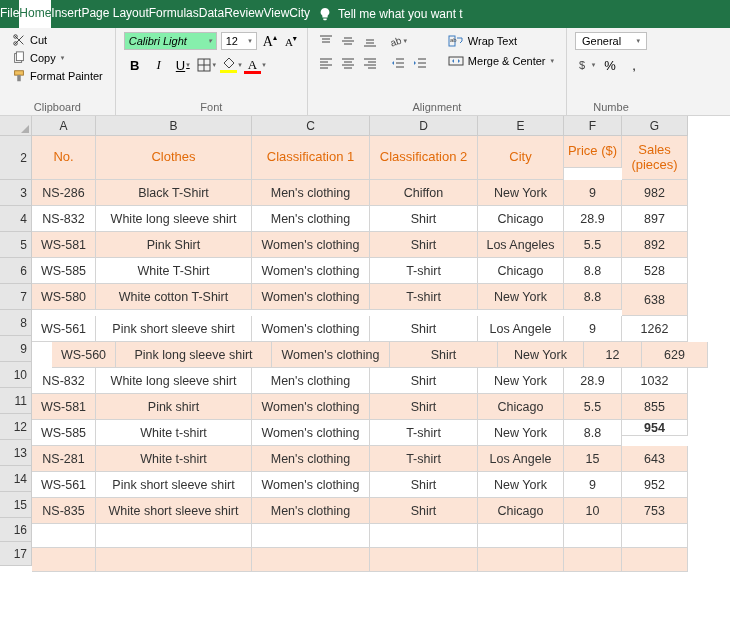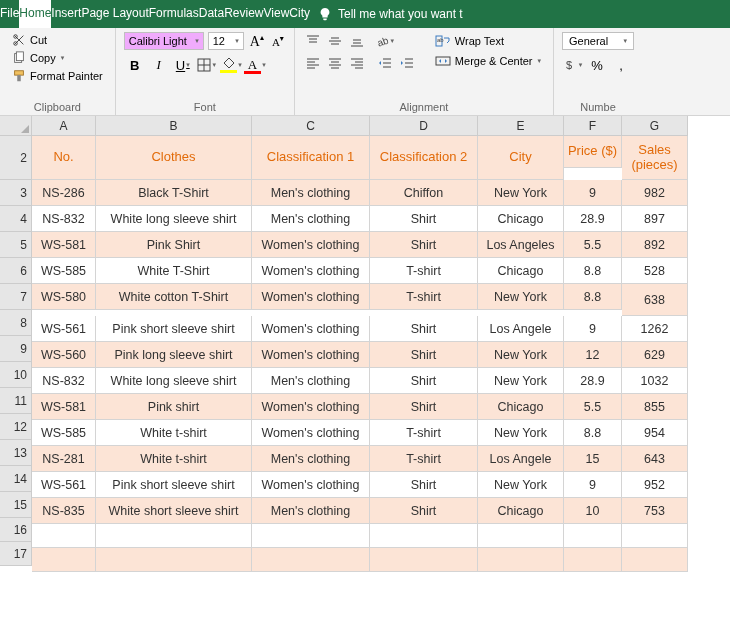--- a/index.html
+++ b/index.html
@@ -20,21 +20,21 @@
 
 
 .paste-btn { display: flex; flex-direction: column; align-items: center; gap: 2px; padding: 2px 4px; cursor: pointer; }
 .paste-icon { width: 28px; height: 30px; }
 .cut-copy { display: flex; flex-direction: column; gap: 2px; font-size: 11px; }
 .cc-row { display: flex; align-items: center; gap: 4px; padding: 1px 4px; cursor: pointer; }
 .cc-row svg { width: 14px; height: 14px; }
 
 
 .font-top { display: flex; gap: 4px; align-items: center; margin-bottom: 4px; }
-.font-name { border: 1px solid #c0c0c0; background: #f0abfc; padding: 2px 4px; width: 80px; font-size: 11px; display: flex; justify-content: space-between; align-items: center; }
+.font-name { border: 1px solid #c0c0c0; background: #86efac; padding: 2px 4px; width: 93px; font-size: 11px; display: flex; justify-content: space-between; align-items: center; font-style: italic; }
 .font-size { border: 1px solid #c0c0c0; background: #fff; padding: 2px 4px; width: 36px; font-size: 11px; display: flex; justify-content: space-between; align-items: center; }
 .aa { font-family: "Times New Roman", serif; padding: 0 2px; cursor: pointer; }
 .font-bot { display: flex; gap: 2px; align-items: center; }
 .fbtn { width: 22px; height: 22px; display: flex; align-items: center; justify-content: center; cursor: pointer; font-size: 13px; }
 .fbtn.bold { font-weight: bold; }
 .fbtn.ital { font-style: italic; font-family: "Times New Roman", serif; }
 .fbtn.und { text-decoration: underline; }
 .color-strip { width: 18px; text-align: center; }
 .color-a { font-size: 13px; font-family: "Times New Roman", serif; }
 .strip { height: 3px; margin-top: -2px; }
@@ -387,21 +387,21 @@
       <div class="row">
         <div class="cell cA" style="height: 26px;">WS-561</div>
         <div class="cell cB" style="height: 26px;">Pink short sleeve shirt</div>
         <div class="cell cC" style="height: 26px;">Women's clothing</div>
         <div class="cell cD" style="height: 26px;">Shirt</div>
         <div class="cell cE" style="height: 26px;">Los Angele</div>
         <div class="cell cF" style="height: 26px;">9</div>
         <div class="cell cG" style="height: 26px;">1262</div>
       </div>
       <div class="row band">
-        <div class="cell cA" style="height: 26px;">WS-560</div>
+        <div class="cell cA" style="height: 26px; margin-left: 20px;">WS-560</div>
         <div class="cell cB" style="height: 26px;">Pink long sleeve shirt</div>
         <div class="cell cC" style="height: 26px;">Women's clothing</div>
         <div class="cell cD" style="height: 26px;">Shirt</div>
         <div class="cell cE" style="height: 26px;">New York</div>
         <div class="cell cF" style="height: 26px;">12</div>
         <div class="cell cG" style="height: 26px;">629</div>
       </div>
       <div class="row">
         <div class="cell cA" style="height: 26px;">NS-832</div>
         <div class="cell cB" style="height: 26px;">White long sleeve shirt</div>
@@ -420,21 +420,21 @@
         <div class="cell cF" style="height: 26px;">5.5</div>
         <div class="cell cG" style="height: 26px;">855</div>
       </div>
       <div class="row">
         <div class="cell cA" style="height: 26px;">WS-585</div>
         <div class="cell cB" style="height: 26px;">White t-shirt</div>
         <div class="cell cC" style="height: 26px;">Women's clothing</div>
         <div class="cell cD" style="height: 26px;">T-shirt</div>
         <div class="cell cE" style="height: 26px;">New York</div>
         <div class="cell cF" style="height: 26px;">8.8</div>
-        <div class="cell cG" style="height: 26px;">954</div>
+        <div class="cell cG" style="height: 16px; font-weight: bold;">954</div>
       </div>
       <div class="row band">
         <div class="cell cA" style="height: 26px;">NS-281</div>
         <div class="cell cB" style="height: 26px;">White t-shirt</div>
         <div class="cell cC" style="height: 26px;">Men's clothing</div>
         <div class="cell cD" style="height: 26px;">T-shirt</div>
         <div class="cell cE" style="height: 26px;">Los Angele</div>
         <div class="cell cF" style="height: 26px;">15</div>
         <div class="cell cG" style="height: 26px;">643</div>
       </div>

